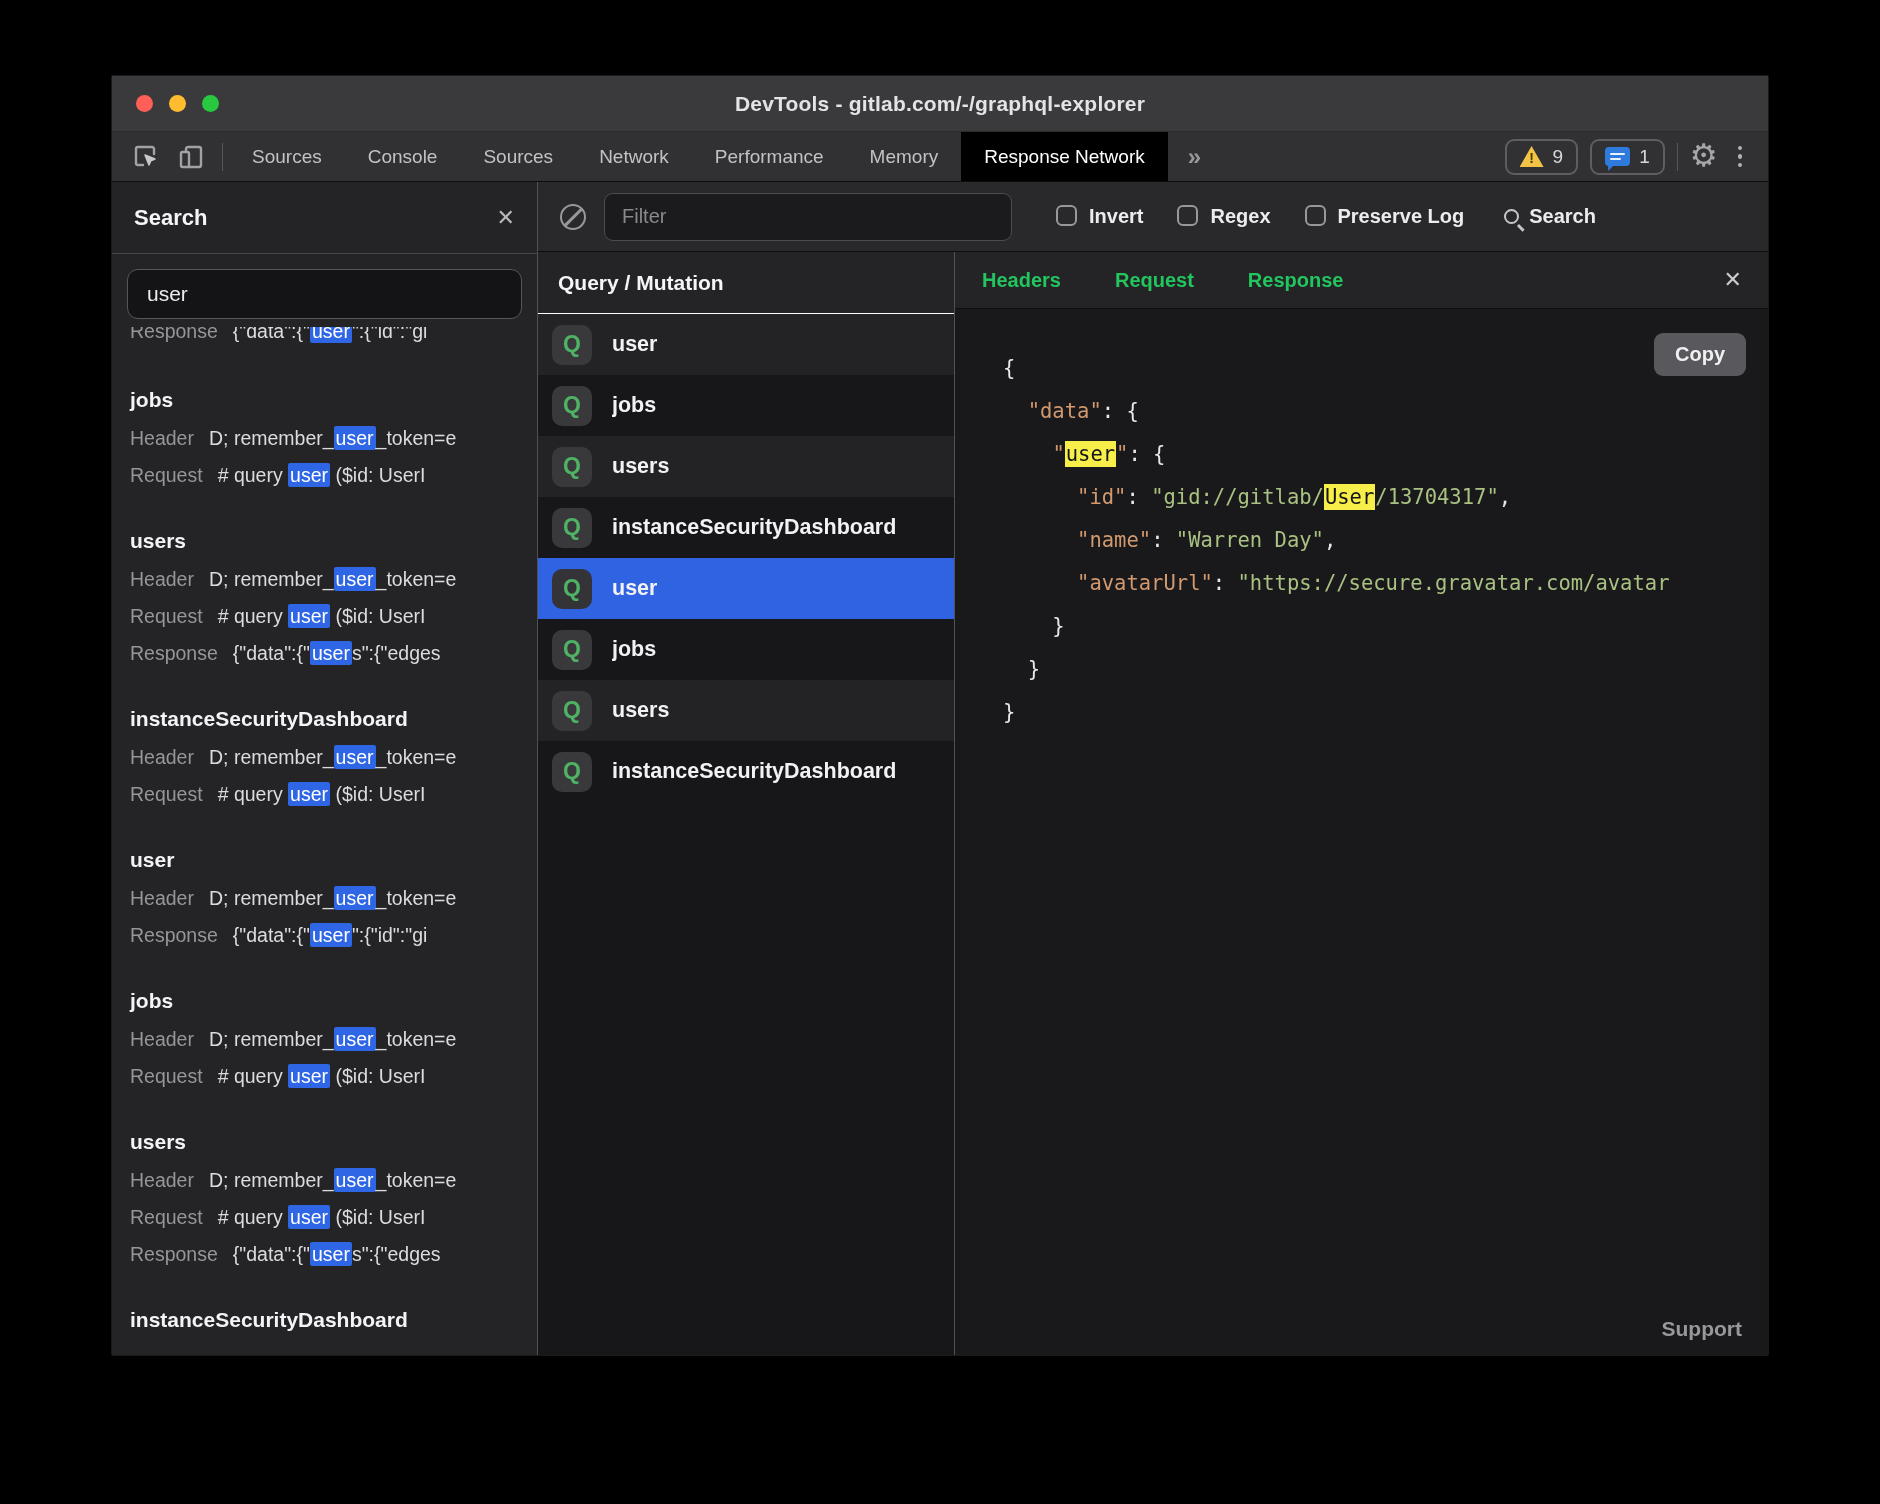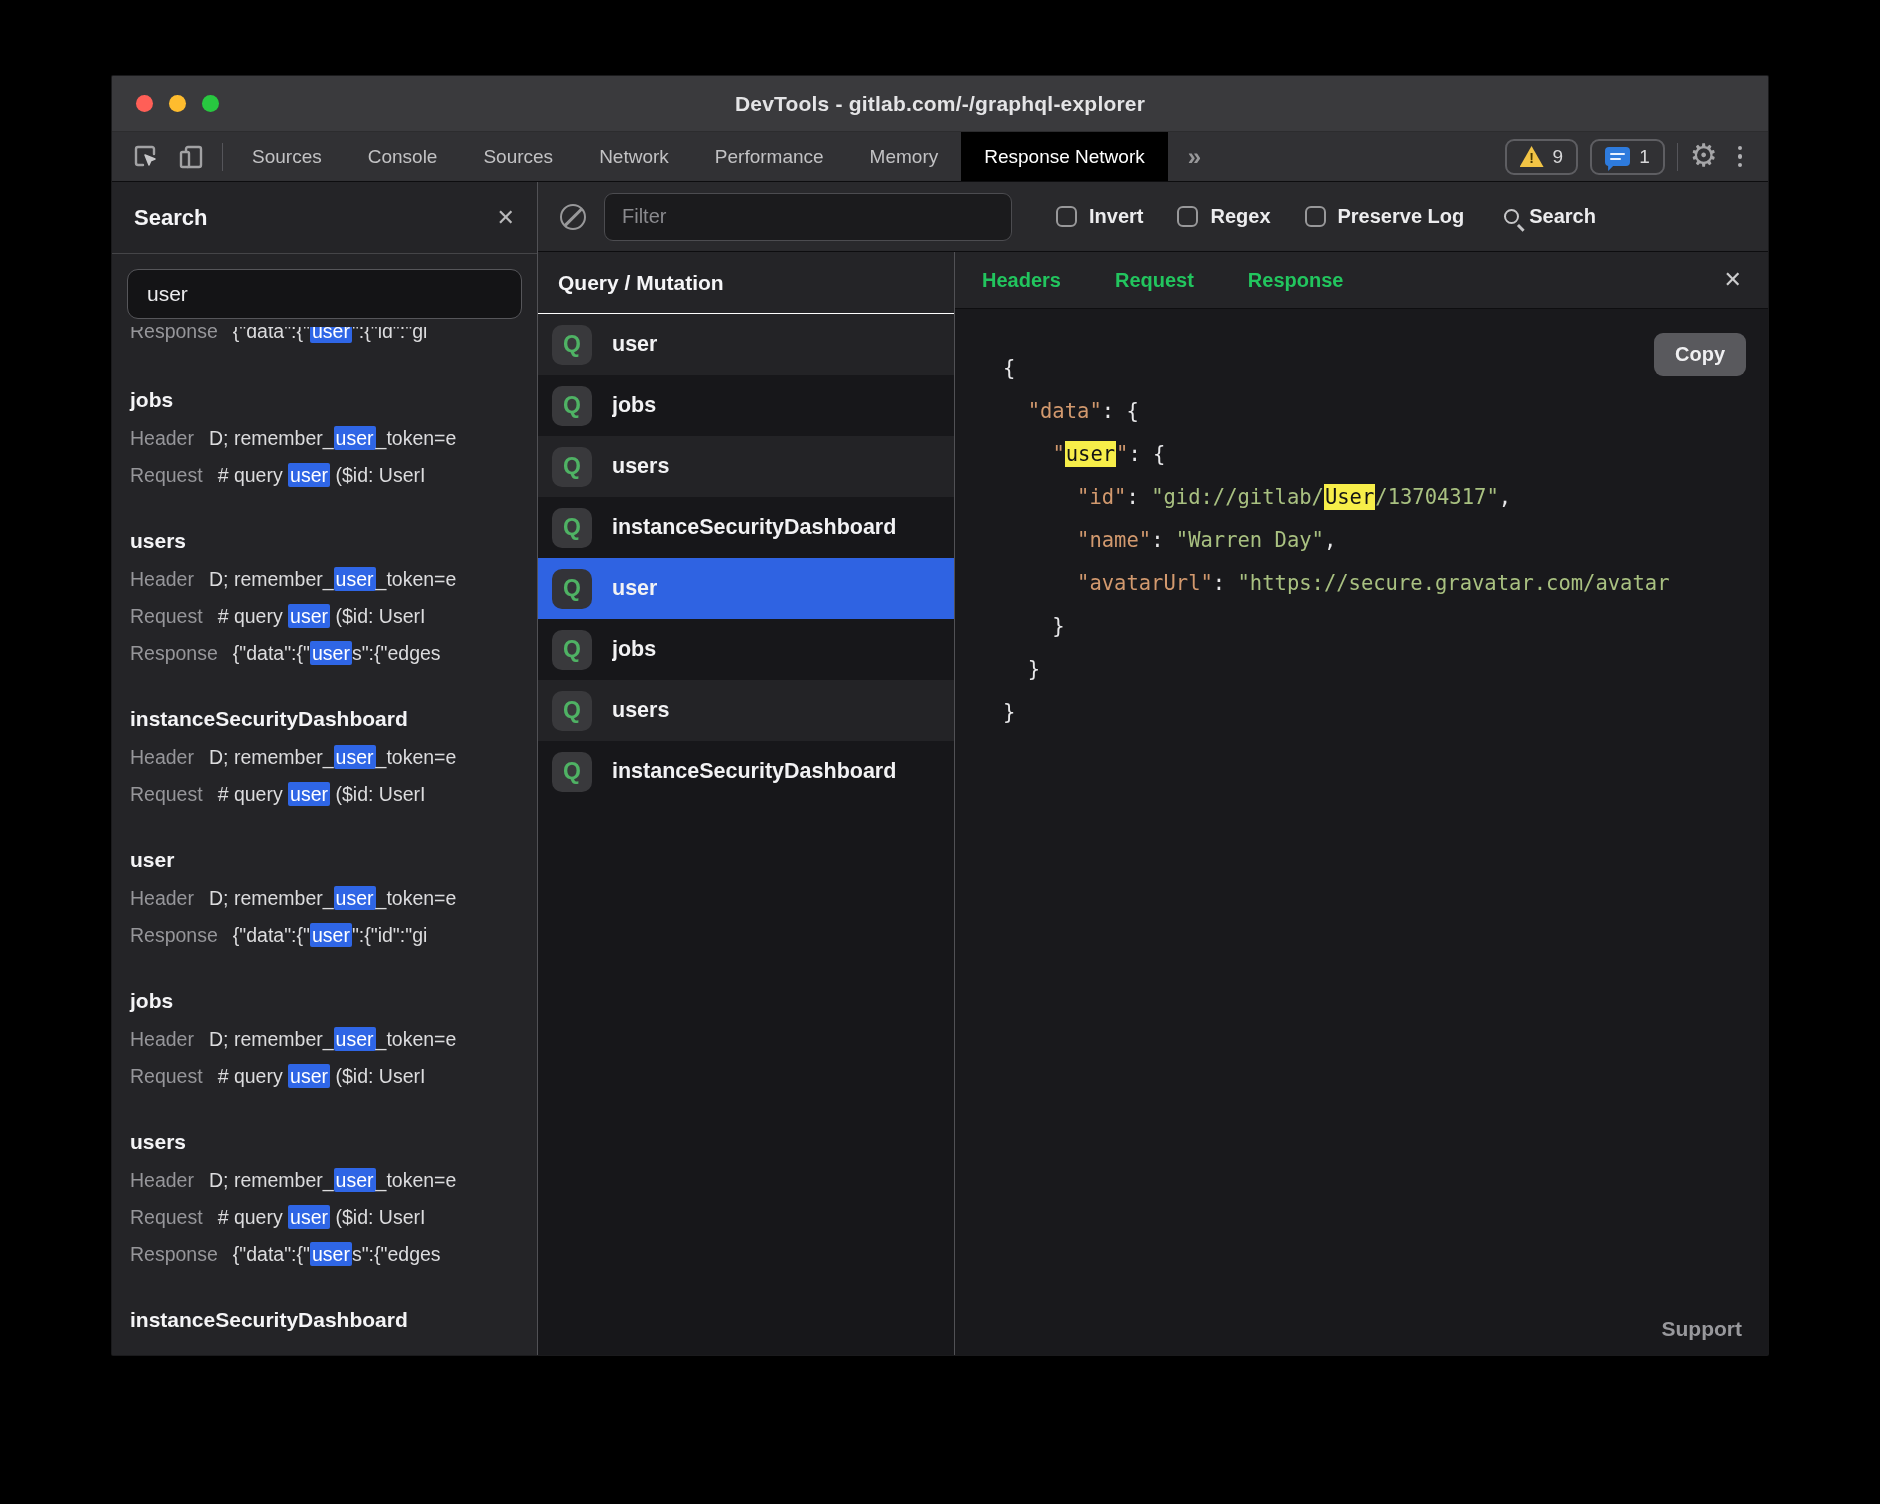--- a/index.html
+++ b/index.html
@@ -65,21 +65,21 @@
   .hlb { background:#2f66e6; color:#fff; padding:1px 2px; border-radius:2px; }
 
   
   .qm-col { flex:1; display:flex; flex-direction:column; min-width:0; }
   .filterbar { height:70px; flex:0 0 70px; background:#29292c; border-bottom:1px solid #0d0d0f; display:flex; align-items:center; padding:0 22px; }
   .block-ic { position:relative; width:26px; height:26px; border:2.5px solid #98989a; border-radius:50%; margin-right:18px; flex:0 0 auto; }
   .block-ic::after { content:""; position:absolute; left:-1px; top:10px; width:24px; height:2.5px; background:#98989a; transform:rotate(-45deg); }
   .filter-input { width:408px; height:48px; background:#1b1b1d; border:1.5px solid #4c4c50; border-radius:9px; color:#ececee; font-size:20px; padding:0 17px; outline:none; font-family:inherit; }
   .filter-input::placeholder { color:#8a8a8e; }
   .cb-group { display:flex; align-items:center; gap:34px; margin-left:44px; }
-  .cb { display:flex; align-items:center; gap:12px; }
+  .cb { display:flex; align-items:flex-start; gap:12px; }
   .cb-box { width:21px; height:21px; border:2px solid #98989a; border-radius:6px; background:transparent; }
   .cb-label { color:#ececee; font-size:20px; font-weight:bold; }
   .searchctl { display:flex; align-items:center; gap:10px; margin-left:40px; }
   .mag { position:relative; width:15px; height:15px; border:2.5px solid #c6c6c8; border-radius:50%; }
   .mag::after { content:""; position:absolute; left:13px; top:13px; width:8px; height:2.5px; background:#c6c6c8; transform:rotate(45deg); transform-origin:0 0; }
   .search-label { color:#ececee; font-size:20px; font-weight:bold; }
 
   .panes { flex:1; display:flex; min-height:0; }
 
   .query-list { width:417px; flex:0 0 417px; background:#1b1b1e; border-right:1px solid #515155; display:flex; flex-direction:column; min-width:0; }

